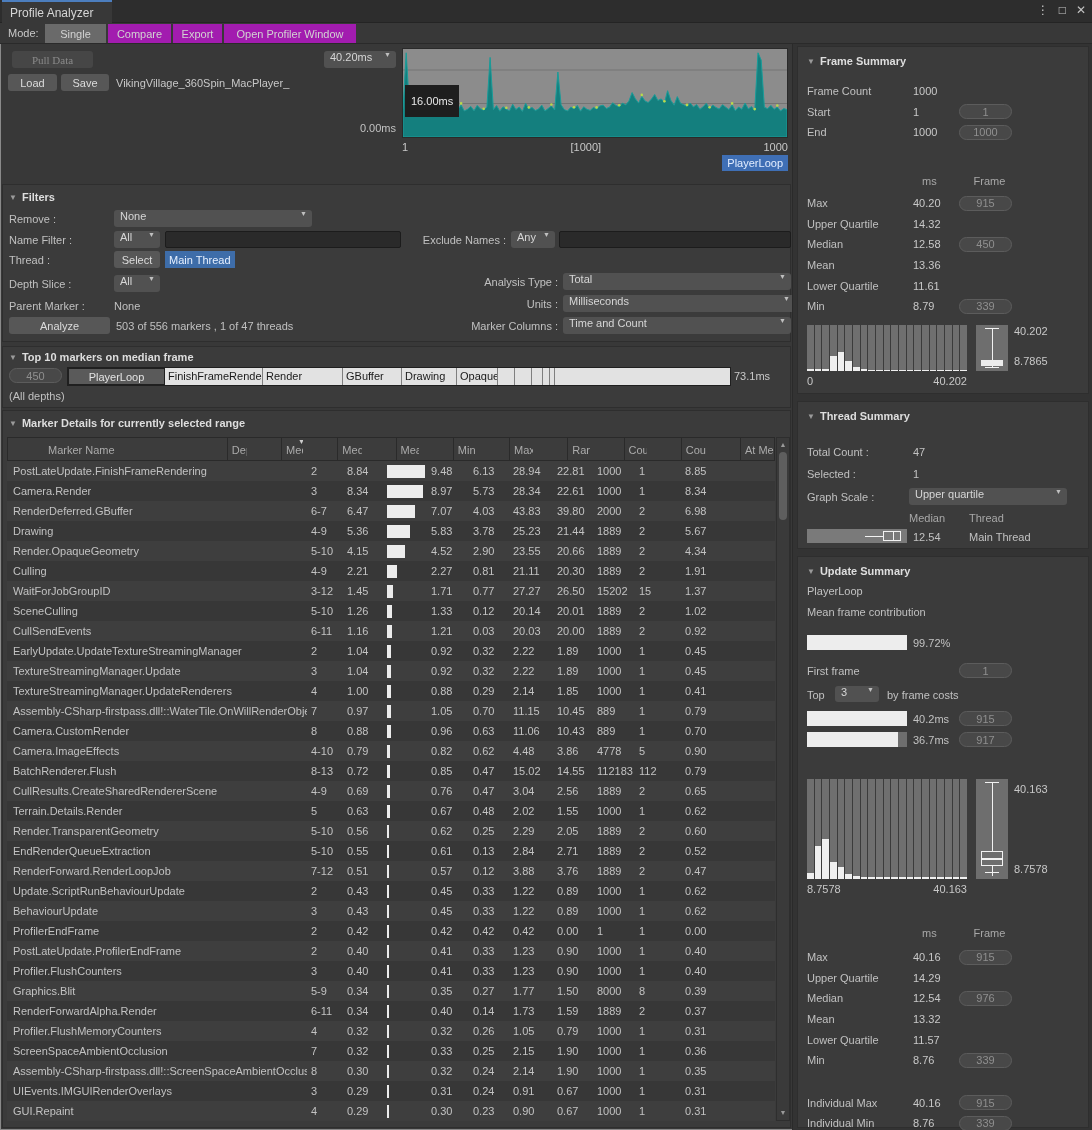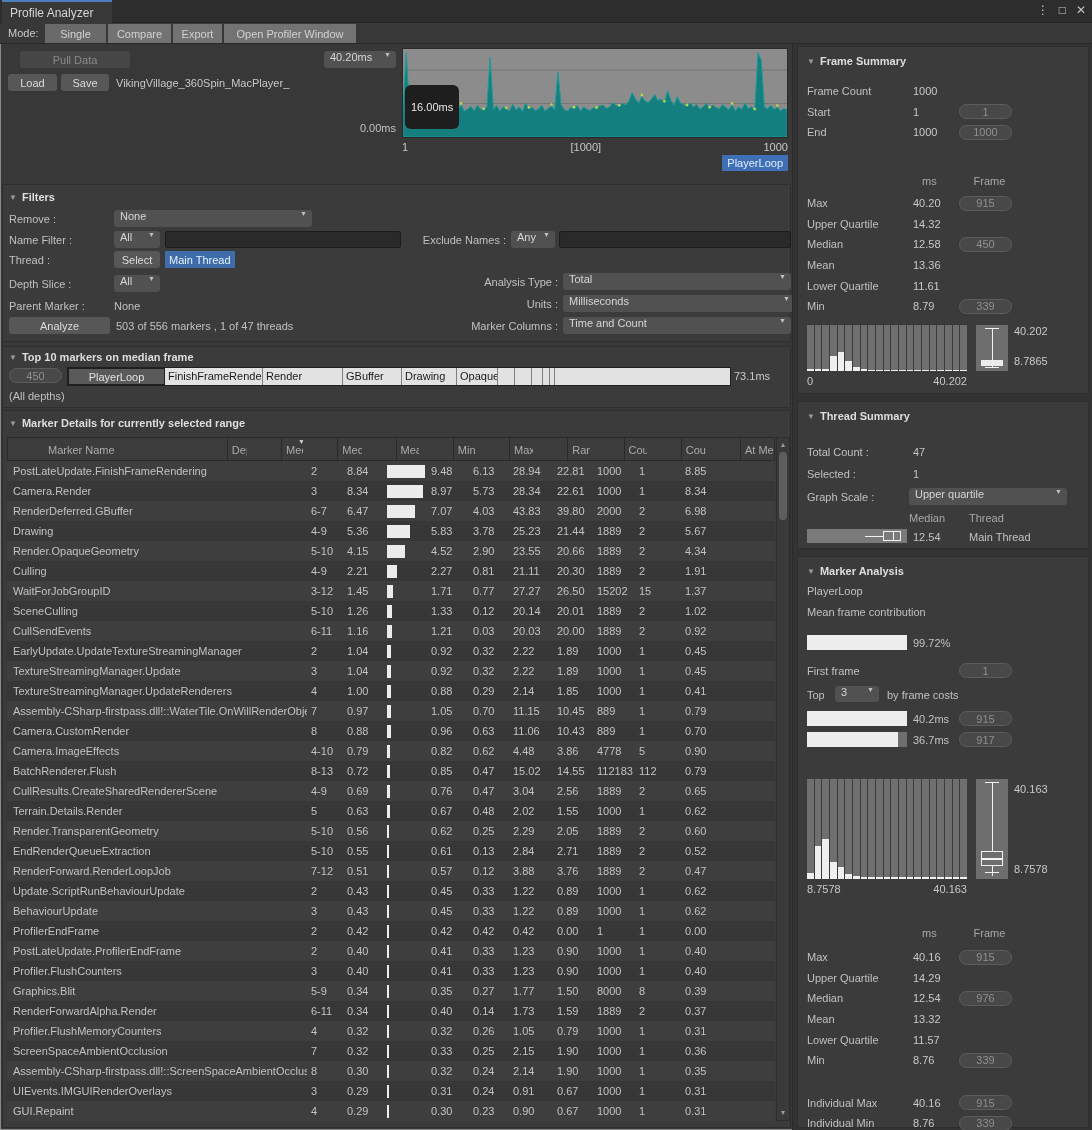--- a/index.html
+++ b/index.html
@@ -10,45 +10,45 @@
   }
   .abs { position:absolute; }
 
   
   #titlebar { position:absolute; left:0; top:0; width:1092px; height:23px; background:#2D2D2D; border-bottom:1px solid #242424;}
   #tab { position:absolute; left:2px; top:0; width:110px; height:23px; background:#383838; border-top:2px solid #4C7EBE; color:#D6D6D6; font-size:12px; display:flex; align-items:center; padding-left:8px; }
   .win-icons { position:absolute; right:6px; top:3px; display:flex; gap:10px; color:#C4C4C4; font-size:12px; }
   .win-icons span { cursor:default; }
   #menubar { position:absolute; left:0; top:23px; width:1092px; height:21px; background:#383838; border-bottom:1px solid #2A2A2A; }
   #menubar .mode-lbl { position:absolute; left:8px; top:4px; color:#C8C8C8; }
-  .mode-btn { position:absolute; top:1px; height:19px; background:#737373; color:#D2D2D2; display:flex; align-items:center; justify-content:center; border-right:1px solid #383838; }
+  .mode-btn { position:absolute; top:1px; height:19px; background:#a21caf; color:#D2D2D2; display:flex; align-items:center; justify-content:center; border-right:1px solid #383838; }
   .mode-btn.sel { background:#6A6A6A; }
 
   
   .btn { background:#575757; color:#DCDCDC; border-radius:3px; height:17px; display:flex; align-items:center; justify-content:center; }
   .btn.disabled { background:#464646; color:#8A8A8A; }
   .dd { background:#515151; color:#D6D6D6; border-radius:3px; height:17px; display:flex; justify-content:space-between; padding:0 5px 0 6px; }
   .dd .arr { font-size:7px; color:#C0C0C0; margin-left:6px; }
   .inp { background:#2A2A2A; border:1px solid #1C1C1C; border-radius:2px; height:17px; color:#D0D0D0; font-family:"Liberation Sans",sans-serif; font-size:11px; padding:0 4px; width:100%; }
   .chip-btn { background:#484848; border:1px solid #5C5C5C; border-radius:8px; color:#8F8F8F; height:15px; width:53px; display:flex; align-items:center; justify-content:center; font-size:11px; }
   .sec-hdr { display:flex; align-items:center; gap:5px; color:#DEDEDE; font-weight:bold; }
   .sec-hdr .fold { color:#9A9A9A; font-size:8px; }
   .box { position:absolute; background:#3B3B3B; border:1px solid #2E2E2E; }
   .lbl { color:#C0C0C0; }
 
   
-  #pull-data { left:20px; top:51px; width:110px; }
+  #pull-data { left:12px; top:51px; width:81px;font-family:Liberation Serif, serif; }
   #load-btn { left:8px; top:74px; width:49px; }
   #save-btn { left:61px; top:74px; width:48px; }
   #filename { left:116px; top:77px; width:200px; white-space:nowrap; overflow:hidden; color:#C8C8C8; }
   #ymax-dd { left:324px; top:51px; width:72px; }
   #ymin-lbl { left:324px; top:122px; width:72px; text-align:right; }
   #chart { left:402px; top:48px; width:386px; height:90px; background:#8C8C8C; border:1px solid #2A2A2A; }
   #chart svg { display:block; }
-  #chart-tip { position:absolute; left:2px; top:36px; background:#1E1E1E; color:#E8E8E8; padding:16px 6px; border-radius:6px; }
+  #chart-tip { position:absolute; left:2px; top:36px; background:#1E1E1E; color:#E8E8E8; padding:10px 6px; border-radius:0; }
   #xticks { left:402px; top:141px; width:386px; display:flex; justify-content:space-between; color:#C8C8C8; }
   #sel-marker { right:304px; top:155px; height:16px; background:#3F6FB5; color:#E2EDFF; display:flex; align-items:center; padding:0 5px; }
 
   
   #filters-box { left:2px; top:184px; width:789px; height:158px; }
   #filters-box .row-lbl { position:absolute; color:#C0C0C0; }
   .r-lbl { position:absolute; text-align:right; color:#C0C0C0; }
 
   
   #top10-box { left:2px; top:346px; width:789px; height:62px; }
@@ -926,21 +926,21 @@
       <div class="wb"></div>
       <div class="wm"></div>
   </div>
   <span class="abs" style="left:115px;top:129px;">12.54</span>
   <span class="abs" style="left:171px;top:129px;">Main Thread</span>
 </div>
 
 <div class="box" id="ms-box">
   <div class="sec-hdr abs" style="left:9px;top:8px;">
     <span class="fold">▼</span>
-    <span>Marker Analysis</span>
+    <span>Update Summary</span>
   </div>
   <span class="abs" style="left:9px;top:28px;">PlayerLoop</span>
   <span class="lbl abs" style="left:9px;top:49px;">Mean frame contribution</span>
   <div class="hbar-track" style="left:9px;top:78px;">
     <div class="hbar-fill" id="contrib-fill" style="width: 99.72%;"></div>
   </div>
   <span class="abs" style="left:115px;top:80px;">99.72%</span>
   <span class="lbl abs" style="left:9px;top:108px;">First frame</span>
   <div class="chip-btn abs" style="left:161px;top:106px;">1</div>
   <span class="lbl abs" style="left:9px;top:132px;">Top</span>

